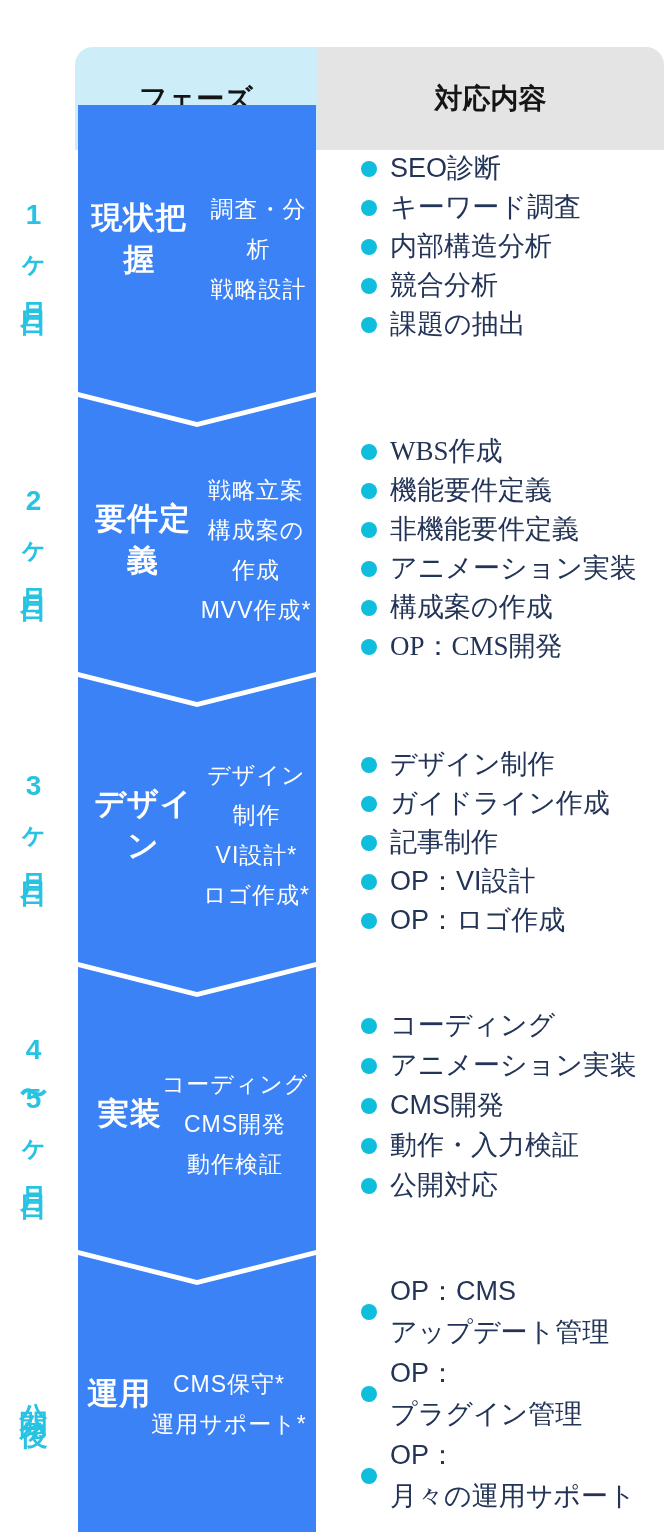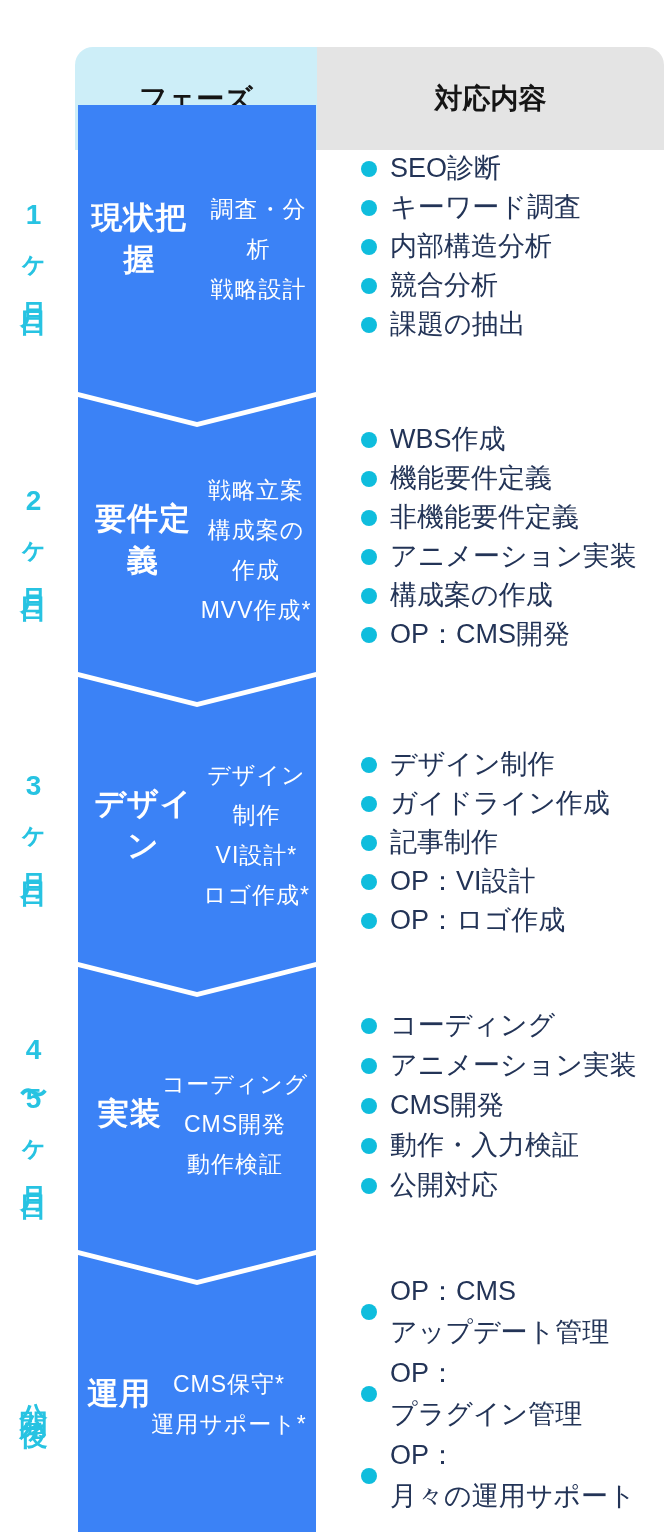--- a/index.html
+++ b/index.html
@@ -54,21 +54,21 @@
   .month-3 { top:677px;  height:285px; }
   .month-4 { top:967px;  height:283px; }
   .month-5 { top:1255px; height:277px; }
 
   
   .list { position:absolute; left:361px; width:302px; }
   .li   { display:flex; align-items:center; gap:13px; height:39px; }
   .dot  { width:16px; height:16px; border-radius:50%; background:#0fbddd; flex:none; }
   .li-text { font-size:27px; color:#233457; white-space:pre-line; line-height:1.3; }
   .list-1 { top:149px; }
-  .list-2 { top:420px; }
+  .list-2 { top:432px;font-family:Liberation Serif, serif; }
   .list-3 { top:745px; }
   .list-4 { top:1006px; }
   .list-4 .li { height:40px; }
   .list-5 { top:1271px; }
   .list-5 .li { height:82px; }
   .list-5 .li-text { line-height:41px; }
 </style>
 </head>
 <body>
 

